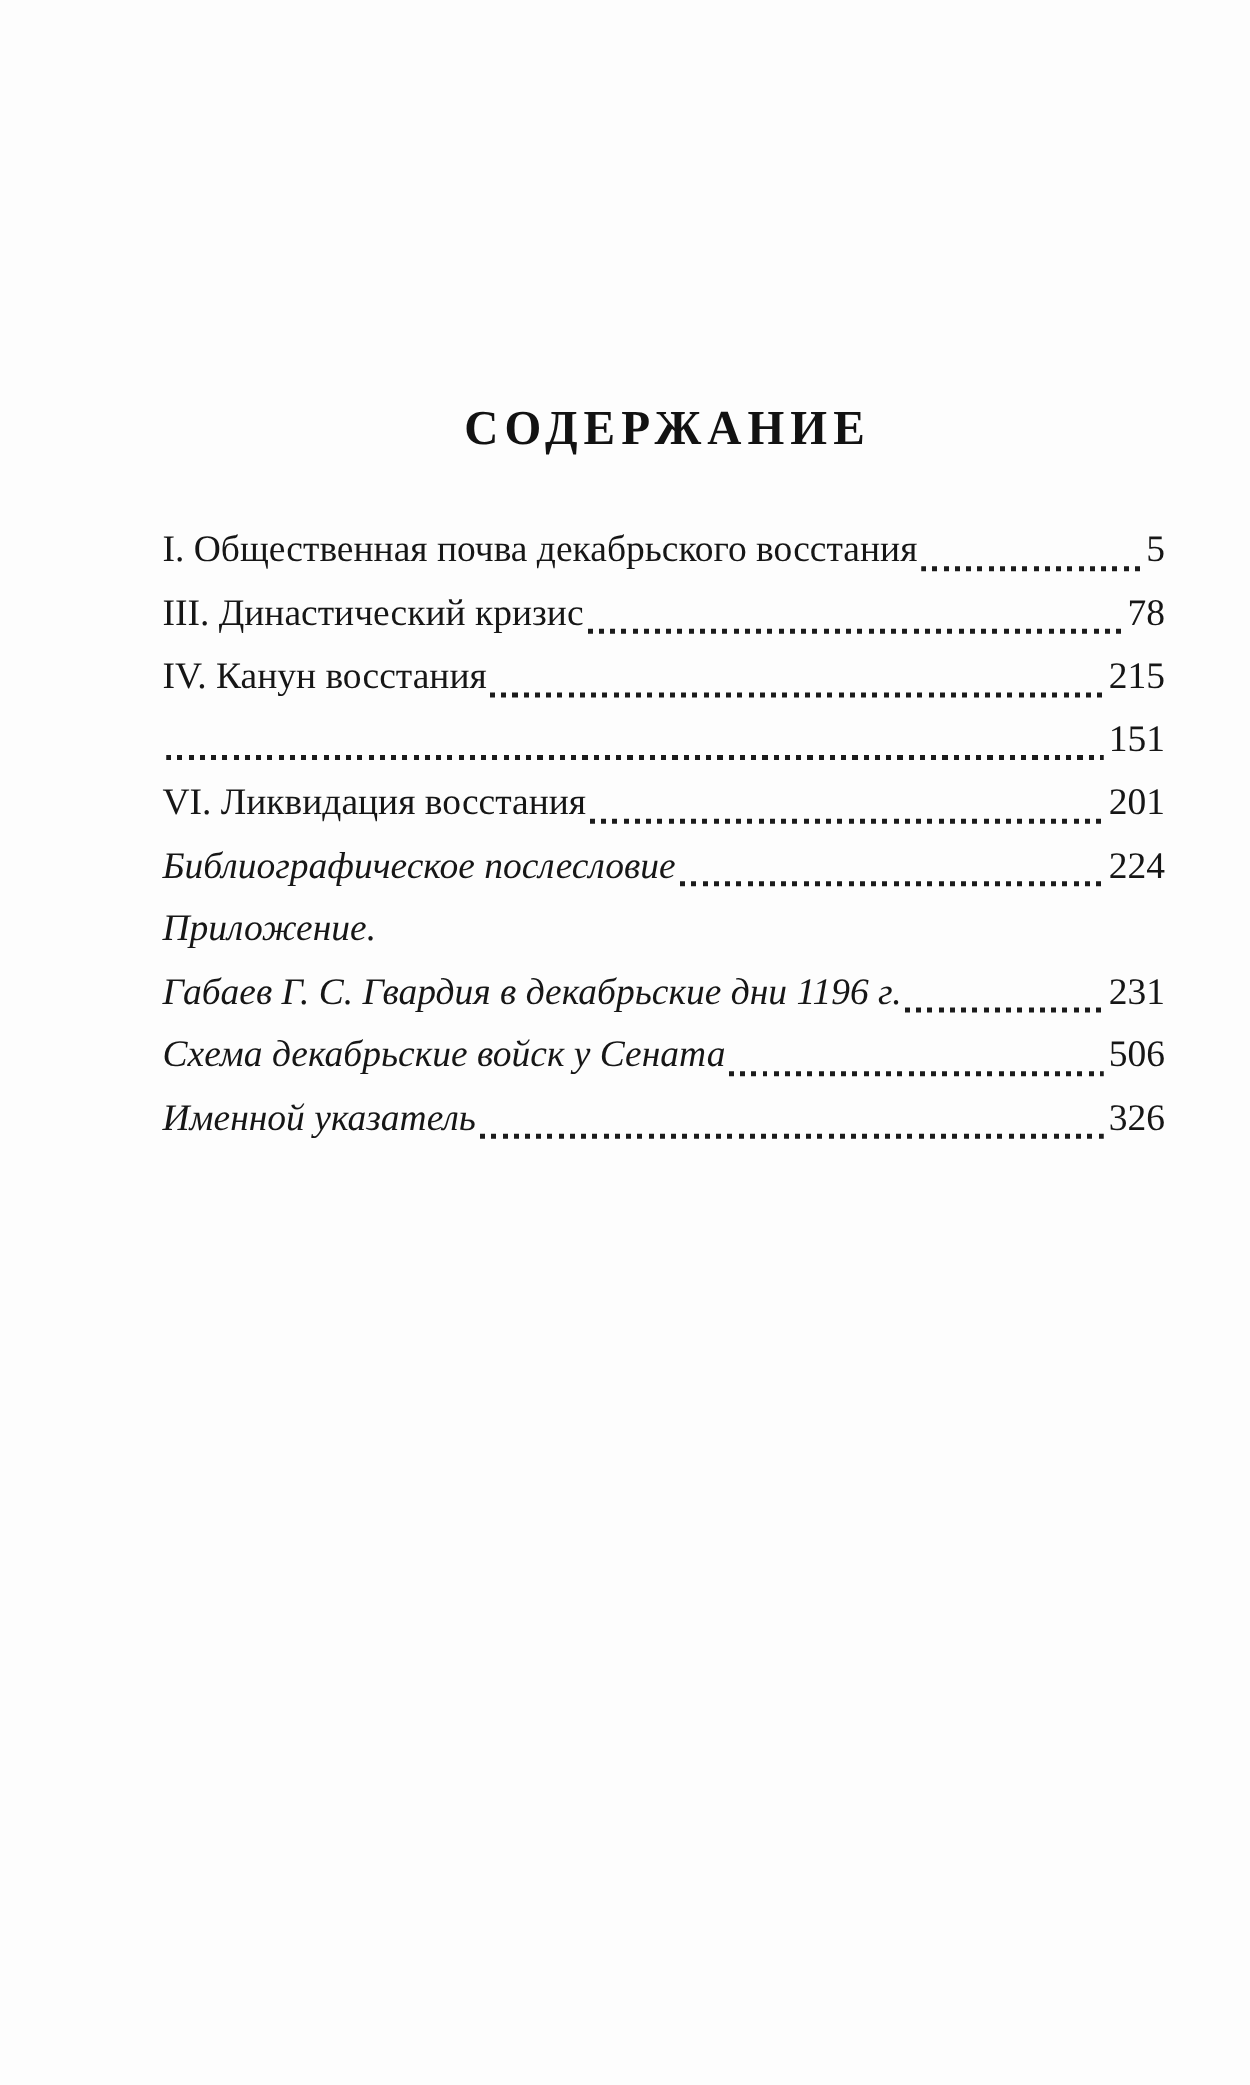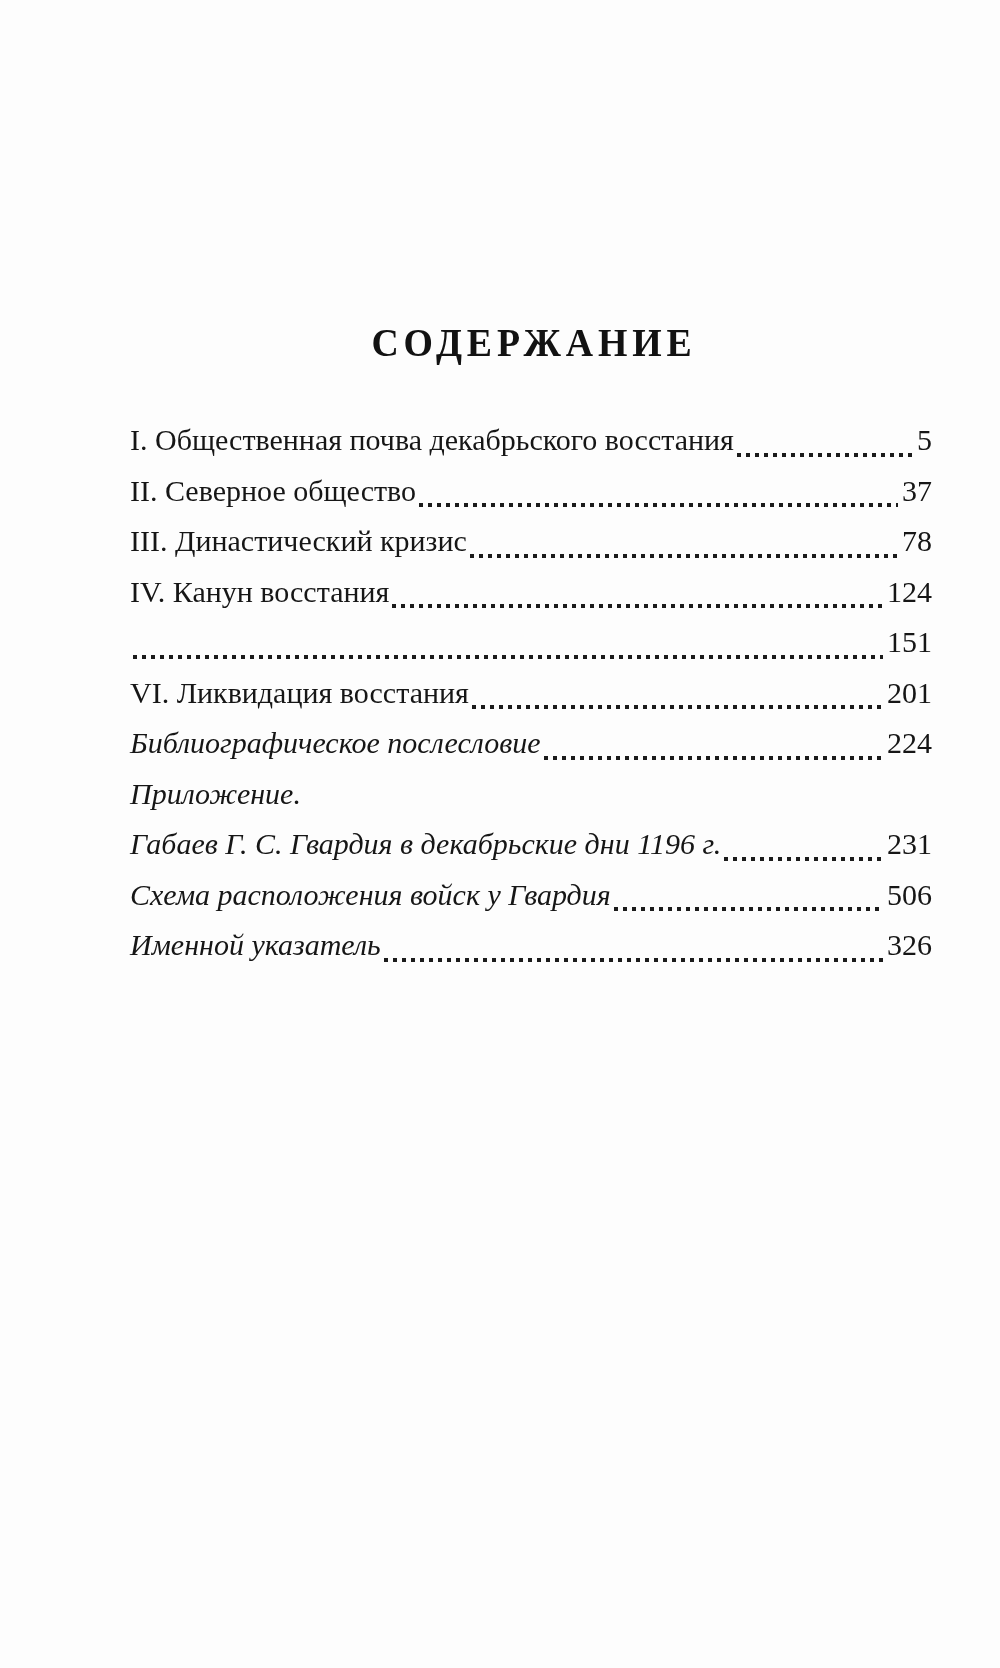--- a/index.html
+++ b/index.html
@@ -75,33 +75,28 @@
 <div class="page">
   <h1 class="toc-title">СОДЕРЖАНИЕ</h1>
 
   <div class="toc-list" id="toc-list">
       <div class="toc-row">
     <span class="toc-label">I. Общественная почва декабрьского восстания</span>
     <span class="leader"></span>
     <span class="toc-page">5</span>
   </div>
       <div class="toc-row">
-    <span class="toc-label">II. Северное общество</span>
-    <span class="leader"></span>
-    <span class="toc-page">37</span>
-  </div>
-      <div class="toc-row">
     <span class="toc-label">III. Династический кризис</span>
     <span class="leader"></span>
     <span class="toc-page">78</span>
   </div>
       <div class="toc-row">
     <span class="toc-label">IV. Канун восстания</span>
     <span class="leader"></span>
-    <span class="toc-page">124</span>
+    <span class="toc-page">215</span>
   </div>
       <div class="toc-row">
     <span class="leader"></span>
     <span class="toc-page">151</span>
   </div>
       <div class="toc-row">
     <span class="toc-label">VI. Ликвидация восстания</span>
     <span class="leader"></span>
     <span class="toc-page">201</span>
   </div>
@@ -113,21 +108,21 @@
       <div class="toc-row italic">
     <span class="toc-label">Приложение.</span>
 
   </div>
       <div class="toc-row italic">
     <span class="toc-label">Габаев Г. С. Гвардия в декабрьские дни 1196 г.</span>
     <span class="leader"></span>
     <span class="toc-page">231</span>
   </div>
       <div class="toc-row italic">
-    <span class="toc-label">Схема расположения войск у Гвардия</span>
+    <span class="toc-label">Схема декабрьские войск у Сената</span>
     <span class="leader"></span>
     <span class="toc-page">506</span>
   </div>
       <div class="toc-row italic">
     <span class="toc-label">Именной указатель</span>
     <span class="leader"></span>
     <span class="toc-page">326</span>
   </div>
     </div>
 </div>

